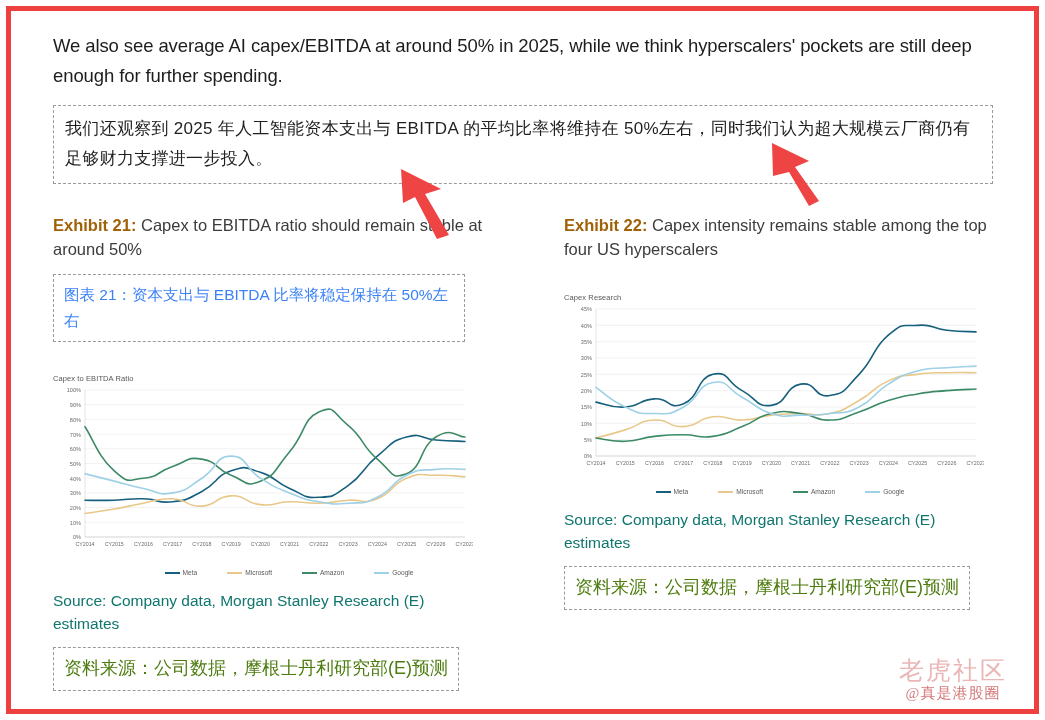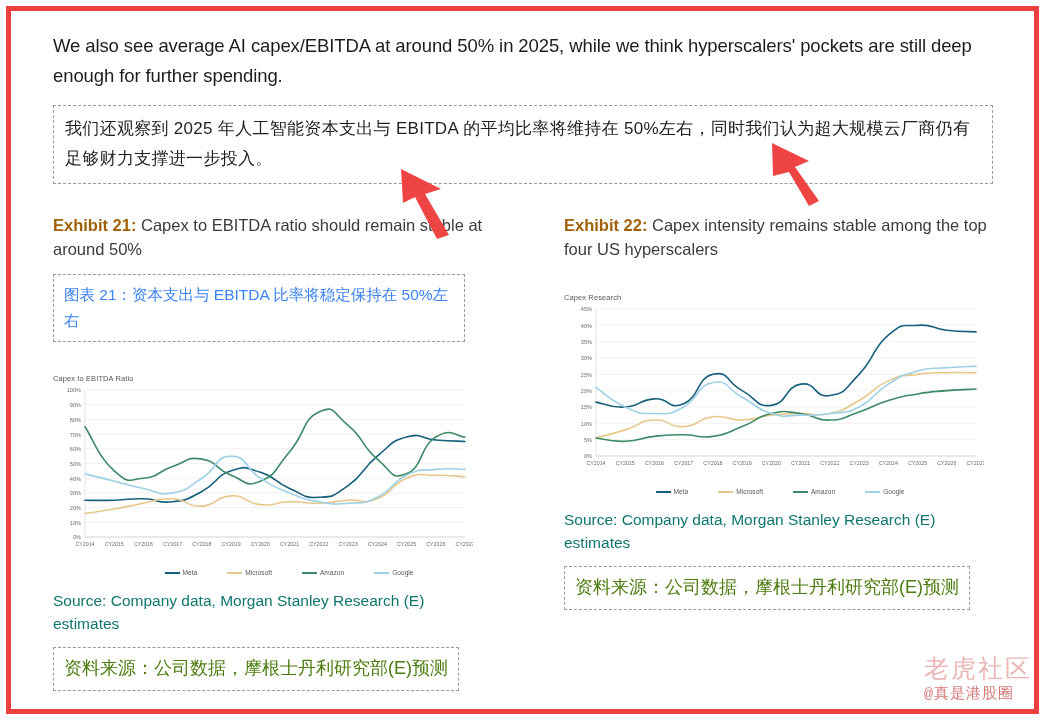--- a/index.html
+++ b/index.html
@@ -77,23 +77,23 @@
     margin-top:12px; border:1px dashed #9a9a9a;
     padding:7px 10px 8px 10px; display:inline-block;
   }
   .source-cn { font-size:18px; color:#4d7c0f; line-height:1.5; }
 
   
   .arrow { position:absolute; pointer-events:none; }
 
   
   .wm {
-    position:absolute; right:2px; bottom:6px;
-    text-align:left; color:#e8a9a9; opacity:.85;
-    font-family:Liberation Mono, monospace;
+    position:absolute; right:27px; bottom:6px;
+    text-align:center; color:#e8a9a9; opacity:.85;
+    font-family:Liberation Serif, serif;
   }
   .wm .wm1 { font-size:25px; letter-spacing:2px; line-height:1.1; }
   .wm .wm2 { font-size:15px; letter-spacing:1px; color:#b91c1c; opacity:.7; }
 </style>
 </head>
 <body>
 
 <div id="page-frame">
   <div id="content">
 

